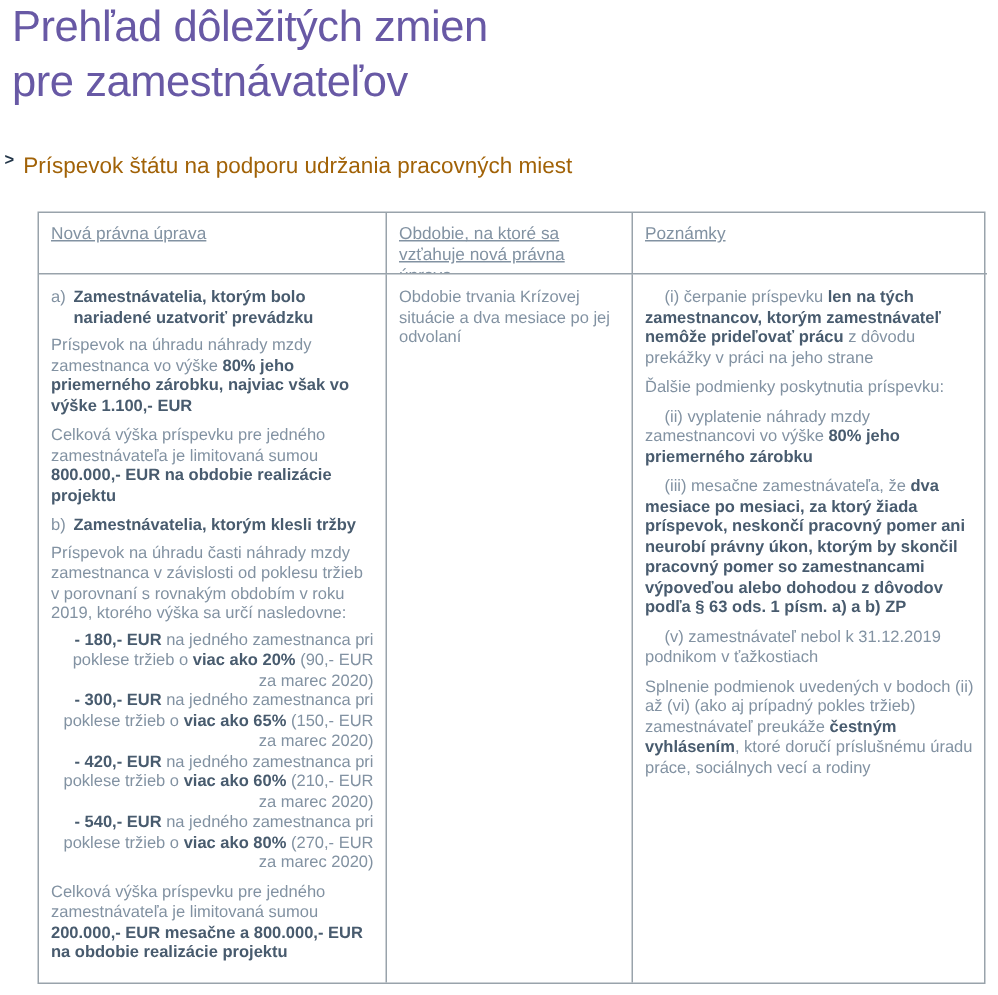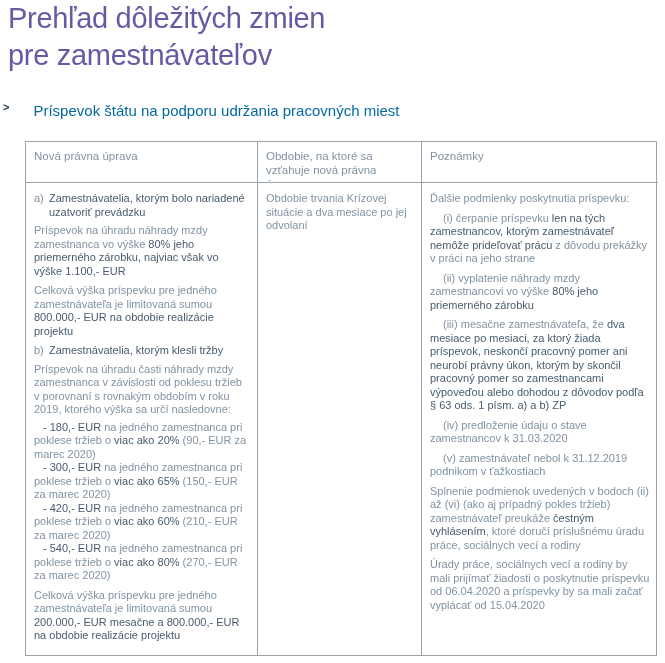--- a/index.html
+++ b/index.html
@@ -16,21 +16,21 @@
     font-size: 29px; line-height: 37px;
     color: #6859a5; letter-spacing: -0.3px;
     font-weight: 400;
   }
 
   .section-row { position: absolute; left: 3px; top: 101px; white-space: nowrap; }
   .chevron {
     color: #24374a; font-size: 11px; font-weight: 700;
     vertical-align: 5px; letter-spacing: 0;
   }
-  .section-label { color: #0369a1; font-size: 15px; margin-left: 24px; }
+  .section-label { color: #a16207; font-size: 15px; margin-left: 6px; }
 
   .tbl {
     position: absolute; left: 25px; top: 141px; width: 632px;
     display: grid;
     grid-template-columns: 232px 164px 236px;
     grid-template-rows: 41px auto;
     border: 1px solid #99a3ab;
     box-sizing: border-box;
     background: #ffffff;
   }
@@ -40,31 +40,32 @@
     color: #8292a2;
     font-size: 11px;
     line-height: 13.5px;
     overflow: hidden;
   }
   .cell.col1, .cell.col2 { border-right: 1px solid #99a3ab; }
   .cell.head {
     border-bottom: 1px solid #99a3ab;
     font-size: 11.5px; line-height: 14px;
     padding-top: 7px;
+    text-decoration: underline;
   }
   .cell.bodycell { min-height: 471px; padding-top: 9px; }
 
   .para { margin: 0 0 6px 0; }
   .para.p0 { margin-bottom: 4px; }
   .para.pt { margin-top: 6px; }
-  .para.item { margin-bottom: 0; text-indent: 9px; }
+  .para.item { margin-bottom: 0; text-indent: 9px; text-align: right; }
   .para.ind { text-indent: 13px; }
   .para.hang { position: relative; padding-left: 15px; margin-bottom: 5px; }
   .marker { position: absolute; left: 0; top: 0; color: #8292a2; font-weight: 400; }
-  .b { font-weight: 400; color: #485b6e; }
+  .b { font-weight: 700; color: #485b6e; }
 </style>
 </head>
 <body>
 
 <div class="page">
 
   <div class="page-title">
     <div>Prehľad dôležitých zmien</div>
     <div>pre zamestnávateľov</div>
   </div>
@@ -87,24 +88,22 @@
         <p class="para item"><span class="b">- 180,- EUR</span><span> na jedného zamestnanca pri poklese tržieb o </span><span class="b">viac ako 20%</span><span> (90,- EUR za marec 2020)</span></p>
         <p class="para item"><span class="b">- 300,- EUR</span><span> na jedného zamestnanca pri poklese tržieb o </span><span class="b">viac ako 65%</span><span> (150,- EUR za marec 2020)</span></p>
         <p class="para item"><span class="b">- 420,- EUR</span><span> na jedného zamestnanca pri poklese tržieb o </span><span class="b">viac ako 60%</span><span> (210,- EUR za marec 2020)</span></p>
         <p class="para item"><span class="b">- 540,- EUR</span><span> na jedného zamestnanca pri poklese tržieb o </span><span class="b">viac ako 80%</span><span> (270,- EUR za marec 2020)</span></p>
         <p class="para p pt"><span>Celková výška príspevku pre jedného zamestnávateľa je limitovaná sumou </span><span class="b">200.000,- EUR mesačne a 800.000,- EUR na obdobie realizácie projektu</span></p>
       </div>
     <div class="cell bodycell col2">
         <p class="para p"><span>Obdobie trvania Krízovej situácie a dva mesiace po jej odvolaní</span></p>
       </div>
     <div class="cell bodycell col3">
+        <p class="para ind"><span>(i) čerpanie príspevku </span><span class="b">len na tých zamestnancov, ktorým zamestnávateľ nemôže prideľovať prácu</span><span> z dôvodu prekážky v práci na jeho strane</span></p>
         <p class="para p"><span>Ďalšie podmienky poskytnutia príspevku:</span></p>
-        <p class="para ind"><span>(i) čerpanie príspevku </span><span class="b">len na tých zamestnancov, ktorým zamestnávateľ nemôže prideľovať prácu</span><span> z dôvodu prekážky v práci na jeho strane</span></p>
         <p class="para ind"><span>(ii) vyplatenie náhrady mzdy zamestnancovi vo výške </span><span class="b">80% jeho priemerného zárobku</span></p>
         <p class="para ind"><span>(iii) mesačne zamestnávateľa, že </span><span class="b">dva mesiace po mesiaci, za ktorý žiada príspevok, neskončí pracovný pomer ani neurobí právny úkon, ktorým by skončil pracovný pomer so zamestnancami výpoveďou alebo dohodou z dôvodov podľa § 63 ods. 1 písm. a) a b) ZP</span></p>
-        <p class="para ind"><span>(iv) predloženie údaju o stave zamestnancov k 31.03.2020</span></p>
         <p class="para ind"><span>(v) zamestnávateľ nebol k 31.12.2019 podnikom v ťažkostiach</span></p>
         <p class="para p"><span>Splnenie podmienok uvedených v bodoch (ii) až (vi) (ako aj prípadný pokles tržieb) zamestnávateľ preukáže </span><span class="b">čestným vyhlásením</span><span>, ktoré doručí príslušnému úradu práce, sociálnych vecí a rodiny</span></p>
-        <p class="para p"><span>Úrady práce, sociálnych vecí a rodiny by mali prijímať žiadosti o poskytnutie príspevku od 06.04.2020 a príspevky by sa mali začať vyplácať od 15.04.2020</span></p>
       </div>
   </div>
 
 </div>
 
 </body></html>

